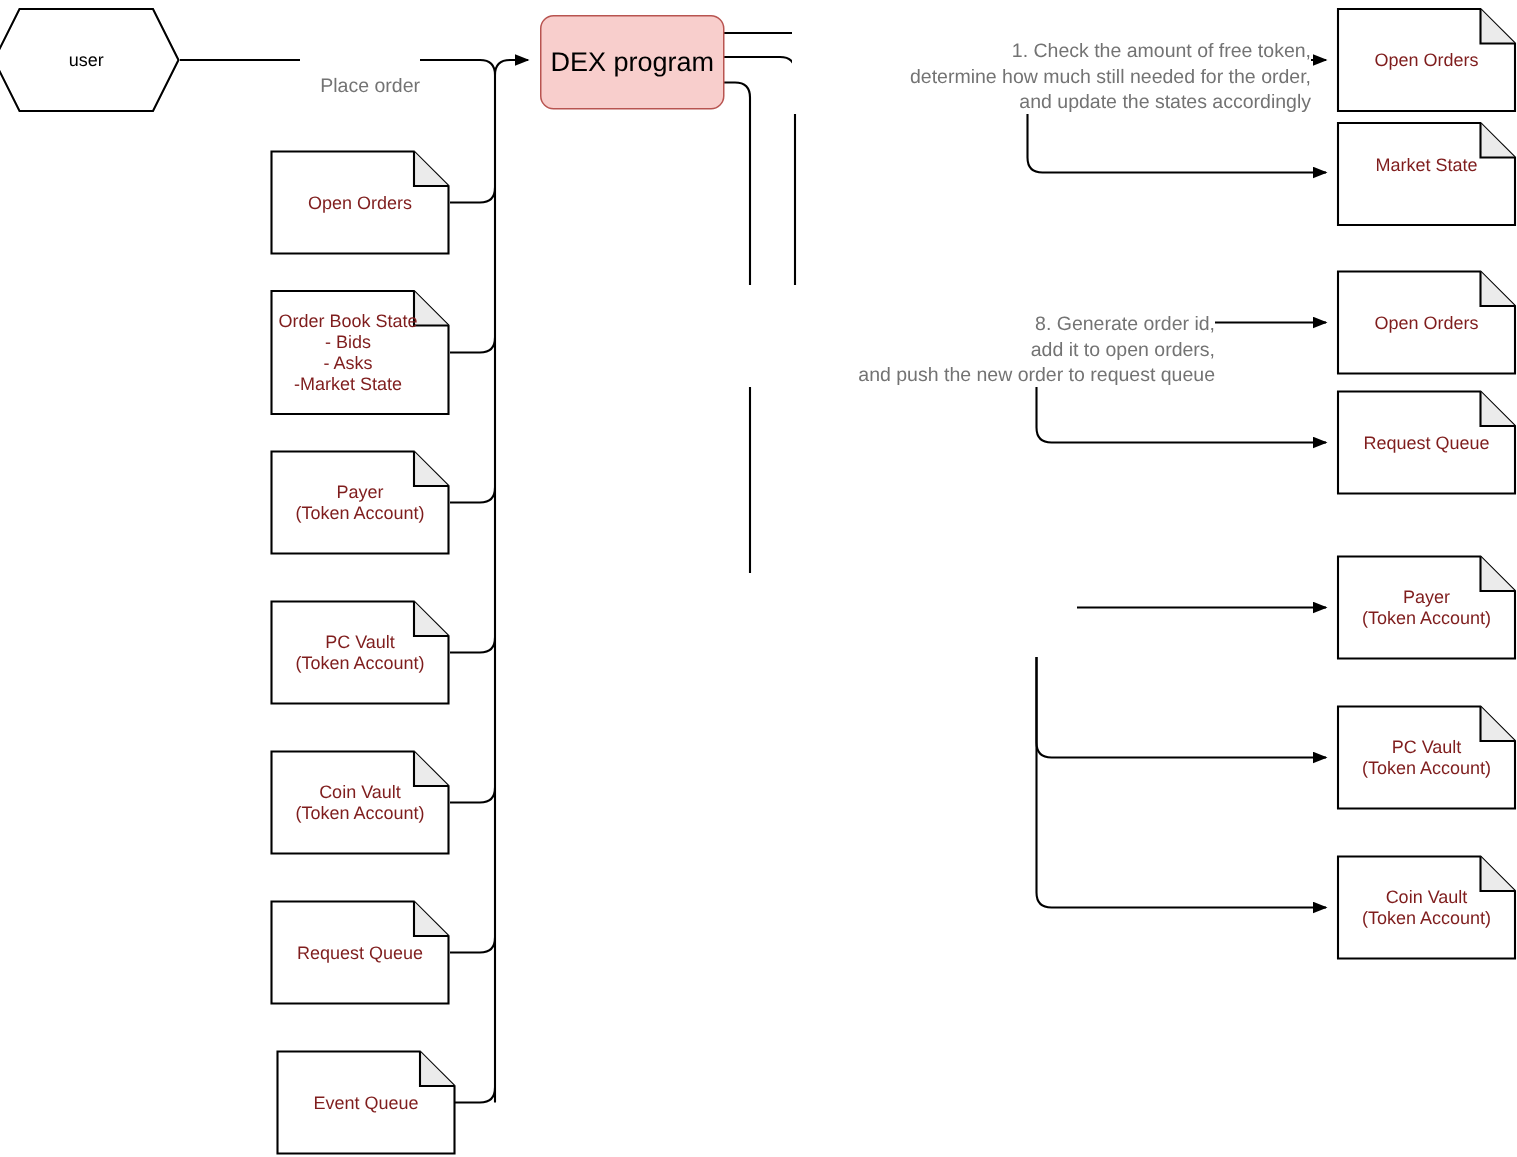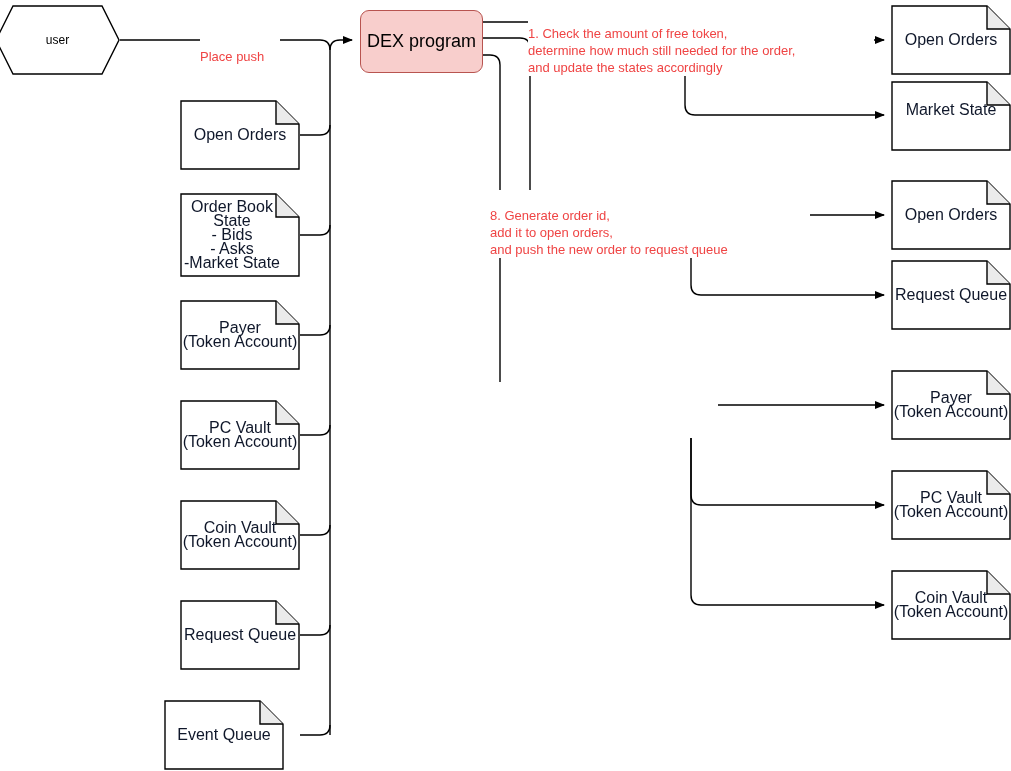--- a/index.html
+++ b/index.html
@@ -45,25 +45,25 @@
   .doc-label {
     position: absolute;
     left: 0;
     top: 0;
     width: 100%;
     height: 100%;
     display: flex;
     flex-direction: column;
     align-items: center;
     justify-content: center;
-    font-size: 16px;
+    font-size: 12px;
     line-height: 14px;
     text-align: center;
     white-space: pre-line;
-    color: #0f172a;
+    color: #7f1d1d;
   }
   
   .hex-label {
     position: absolute;
     left: 0; top: 0;
     width: 100%; height: 100%;
     display: flex;
     align-items: center;
     justify-content: center;
     font-size: 12px;
@@ -77,23 +77,23 @@
     align-items: center;
     justify-content: center;
     font-size: 18px;
     text-align: center;
   }
   
   .edge-label {
     position: absolute;
     font-size: 13px;
     line-height: 17px;
-    text-align: left;
+    text-align: right;
     white-space: pre-line;
-    color: #ef4444;
+    color: #737373;
     background: #ffffff;
   }
 </style>
 </head>
 <body>
 
 <div id="canvas">
 
   <svg id="wires" viewBox="0 0 1011 771" width="1011" height="771">
     <defs>
@@ -135,21 +135,21 @@
     </svg>
     <div class="hex-label">user</div>
   </div>
 
   <div class="process" style="left:360px; top:10px; width:121px; height:61px;
               background:#f8cecc; border:1.4px solid #b85450;">
     <span>DEX program</span>
   </div>
 
   <div class="edge-label" style="left:200px; top:31px; width:80px;">
-    <span>Place push</span>
+    <span>Place order</span>
   </div>
 
   <div class="doc" style="left:180px; top:100px; width:120px; height:70px;">
     <svg width="120" height="70" viewBox="0 0 120 70">
       <path d="M1,1 L96,1 L119,24 L119,69 L1,69 Z" fill="#ffffff" stroke="#000000" stroke-width="1.4"></path>
       <path d="M96,1 L96,24 L119,24" fill="#ebebeb" stroke="#000000" stroke-width="1.4"></path>
     </svg>
     <div class="doc-label">Open Orders</div>
   </div>
 
@@ -192,21 +192,21 @@
   </div>
 
   <div class="doc" style="left:180px; top:600px; width:120px; height:70px;">
     <svg width="120" height="70" viewBox="0 0 120 70">
       <path d="M1,1 L96,1 L119,24 L119,69 L1,69 Z" fill="#ffffff" stroke="#000000" stroke-width="1.4"></path>
       <path d="M96,1 L96,24 L119,24" fill="#ebebeb" stroke="#000000" stroke-width="1.4"></path>
     </svg>
     <div class="doc-label">Request Queue</div>
   </div>
 
-  <div class="doc" style="left:164px; top:700px; width:120px; height:70px;">
+  <div class="doc" style="left:184px; top:700px; width:120px; height:70px;">
     <svg width="120" height="70" viewBox="0 0 120 70">
       <path d="M1,1 L96,1 L119,24 L119,69 L1,69 Z" fill="#ffffff" stroke="#000000" stroke-width="1.4"></path>
       <path d="M96,1 L96,24 L119,24" fill="#ebebeb" stroke="#000000" stroke-width="1.4"></path>
     </svg>
     <div class="doc-label">Event Queue</div>
   </div>
 
   <div class="edge-label" style="left:528px; top:8px; width:346px;">
     <span>1. Check the amount of free token,
 determine how much still needed for the order,

